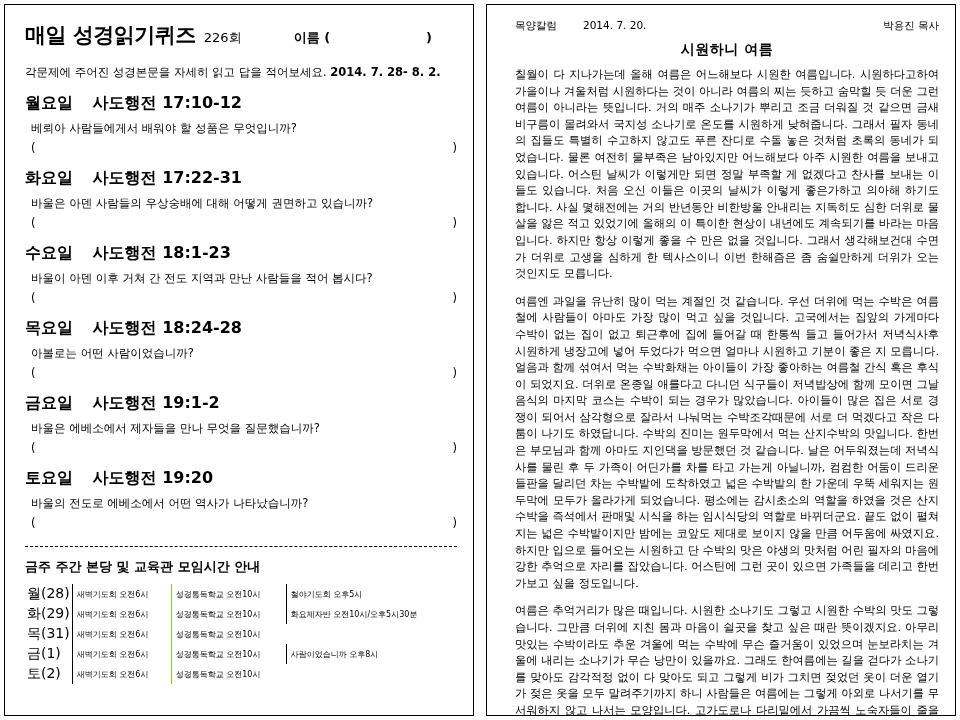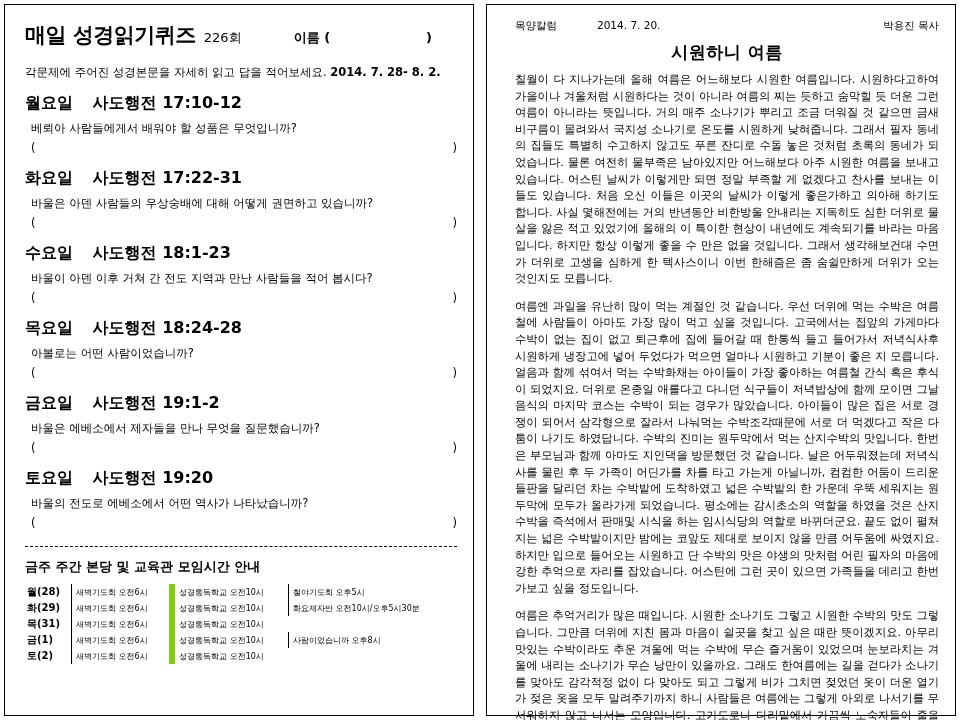--- a/index.html
+++ b/index.html
@@ -115,45 +115,45 @@
     border-collapse: collapse;
     font-size: 8px;
     width: 100%;
   }
   .sched td {
     padding: 1px 2px;
     vertical-align: middle;
     white-space: nowrap;
   }
   .sched td.day {
-    font-size: 10px;
-    font-weight: bold;
+    font-size: 14px;
+    font-weight: normal;
     width: 42px;
   }
   .sched td.cell {
     border-left: 1px solid #000;
-    border-right: 6px solid #84cc16;
+    border-right: 1px solid #84cc16;
     padding: 1px 4px;
   }
   .sched td.cell.last { border-right: none; }
   .sched td.cell.nob { border-left: none; border-right: none; }
 
   
   .col-header {
     display: flex;
     align-items: baseline;
     font-size: 10.5px;
     margin-top: 4px;
   }
   .col-kind { font-weight: normal; }
-  .col-date { margin-left: 40px; }
+  .col-date { margin-left: 26px; }
   .col-author { margin-left: auto; }
   .col-title {
     text-align: center;
-    font-size: 17px;
+    font-size: 14px;
     font-weight: bold;
     margin-top: 8px;
     margin-bottom: 8px;
     letter-spacing: 0.5px;
   }
   .col-body p {
     font-size: 11.3px;
     line-height: 1.47;
     margin: 0 0 11px 0;
     text-align: justify;

